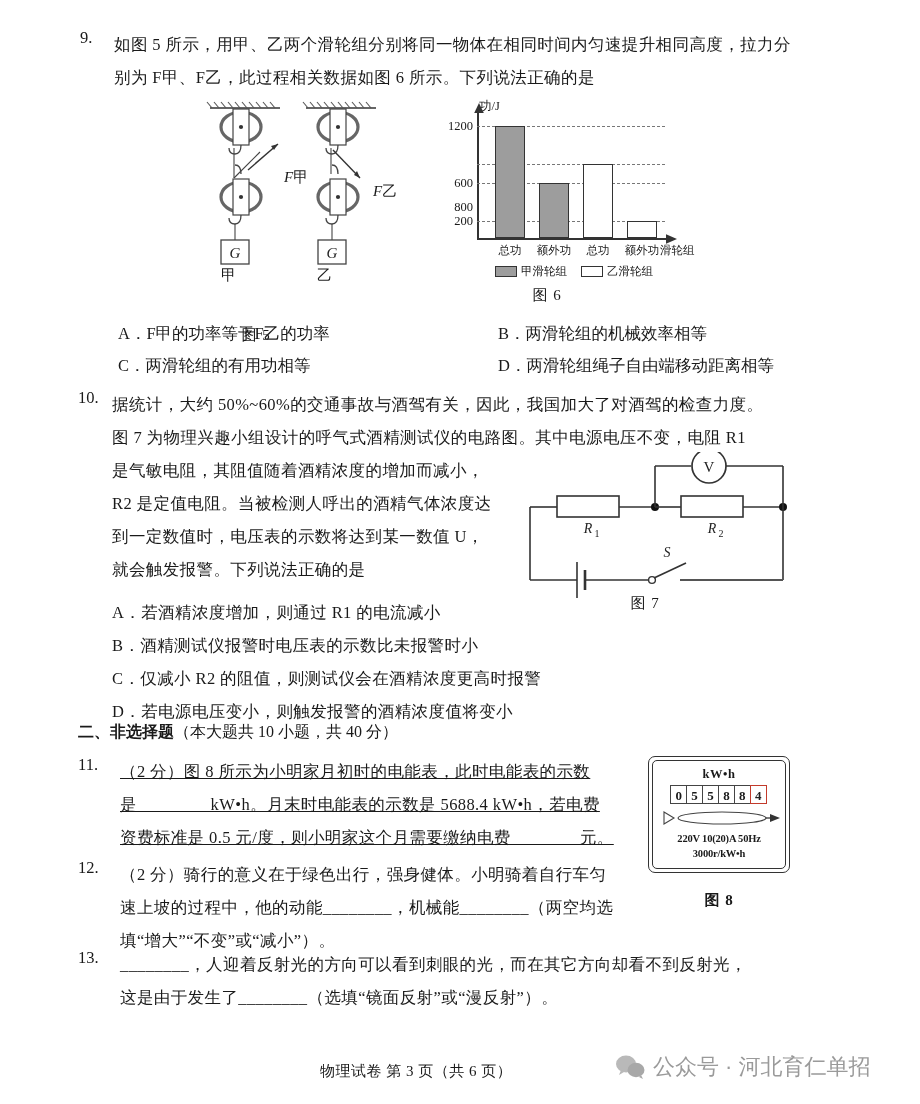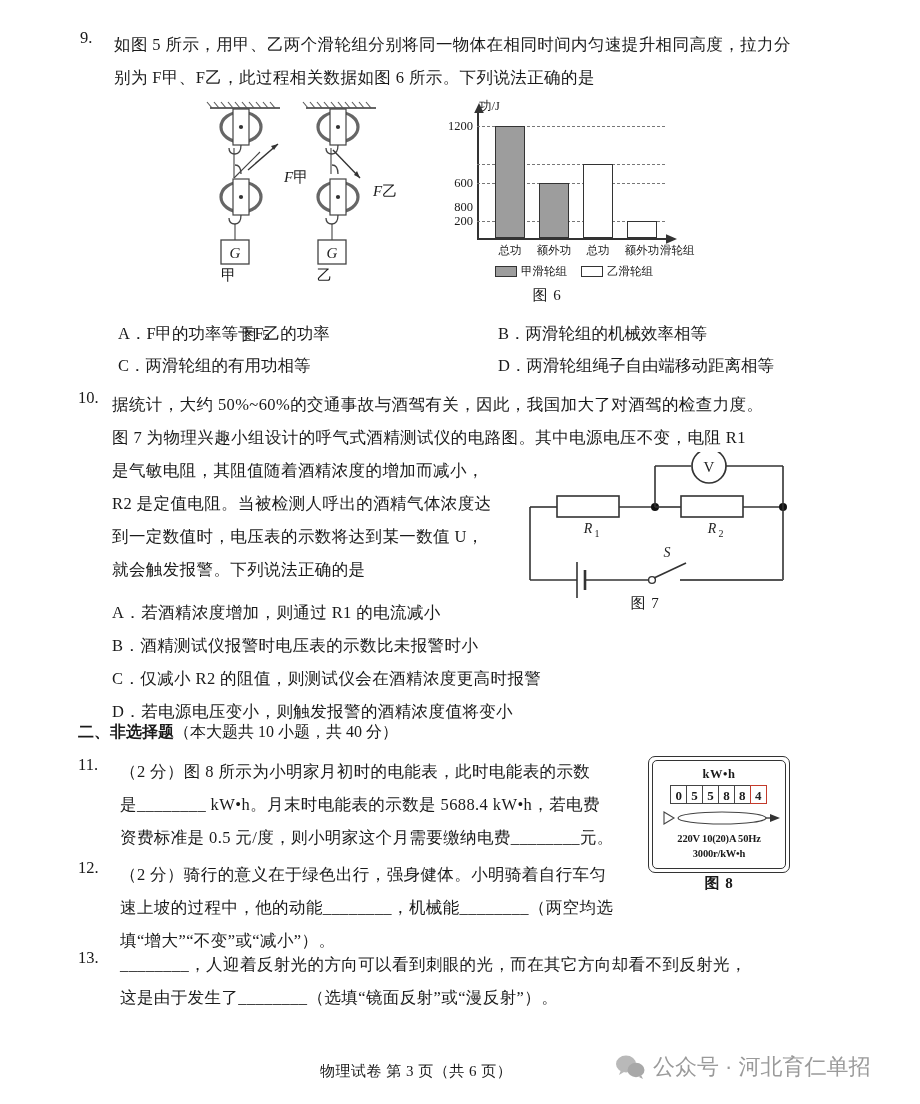--- a/index.html
+++ b/index.html
@@ -389,21 +389,21 @@
       <text x="172" y="105" font-size="14" font-style="italic" text-anchor="middle" fill="#222" font-family="Liberation Serif, serif">S</text>
       <line x1="185" y1="128" x2="288" y2="128" stroke="#555" stroke-width="1.9"></line>
     </svg>
     <div class="fig-cap" style="position:absolute; left:110px; top:142px; width:80px;">图 7</div>
   </div>
 
   <div class="sec-head" style="left:78px; top:722px;">
     <span>二、非选择题</span><span class="thin">（本大题共 10 小题，共 40 分）</span>
   </div>
 
-  <div class="q-block" style="left:78px; top:755px; width:620px;">
+  <div class="q-block" style="left:78px; top:755px; width:620px;text-decoration:underline;">
     <div class="q-num">11.</div>
     <div class="q-body" style="margin-left:42px;">
       <div class="line">（2 分）图 8 所示为小明家月初时的电能表，此时电能表的示数</div>
       <div class="line">是________ kW•h。月末时电能表的示数是 5688.4 kW•h，若电费</div>
       <div class="line">资费标准是 0.5 元/度，则小明家这个月需要缴纳电费________元。</div>
     </div>
   </div>
 
   <div class="fig8" style="left:648px; top:756px;">
     <div class="meter-outer">
@@ -422,21 +422,21 @@
             <polygon points="4,3 14,9 4,15" fill="#fff" stroke="#444" stroke-width="1.1"></polygon>
             <ellipse cx="62" cy="9" rx="44" ry="6" fill="#fff" stroke="#444" stroke-width="1.2"></ellipse>
             <line x1="106" y1="9" x2="116" y2="9" stroke="#333" stroke-width="1.3"></line>
             <polygon points="120,9 110,5 110,13" fill="#333"></polygon>
           </svg>
         </div>
         <div class="meter-spec">220V 10(20)A 50Hz</div>
         <div class="meter-spec">3000r/kW•h</div>
       </div>
     </div>
-    <div class="fig-cap" style="margin-top:1px;">图 8</div>
+    <div class="fig-cap" style="margin-top:18px;">图 8</div>
   </div>
 
   <div class="q-block" style="left:78px; top:858px; width:620px;">
     <div class="q-num">12.</div>
     <div class="q-body" style="margin-left:42px;">
       <div class="line">（2 分）骑行的意义在于绿色出行，强身健体。小明骑着自行车匀</div>
       <div class="line">速上坡的过程中，他的动能________，机械能________（两空均选</div>
       <div class="line">填“增大”“不变”或“减小”）。</div>
     </div>
   </div>

